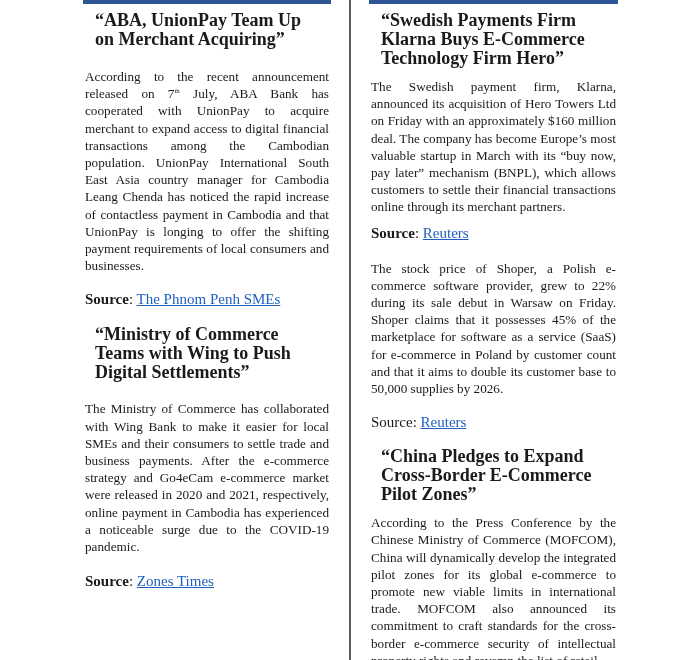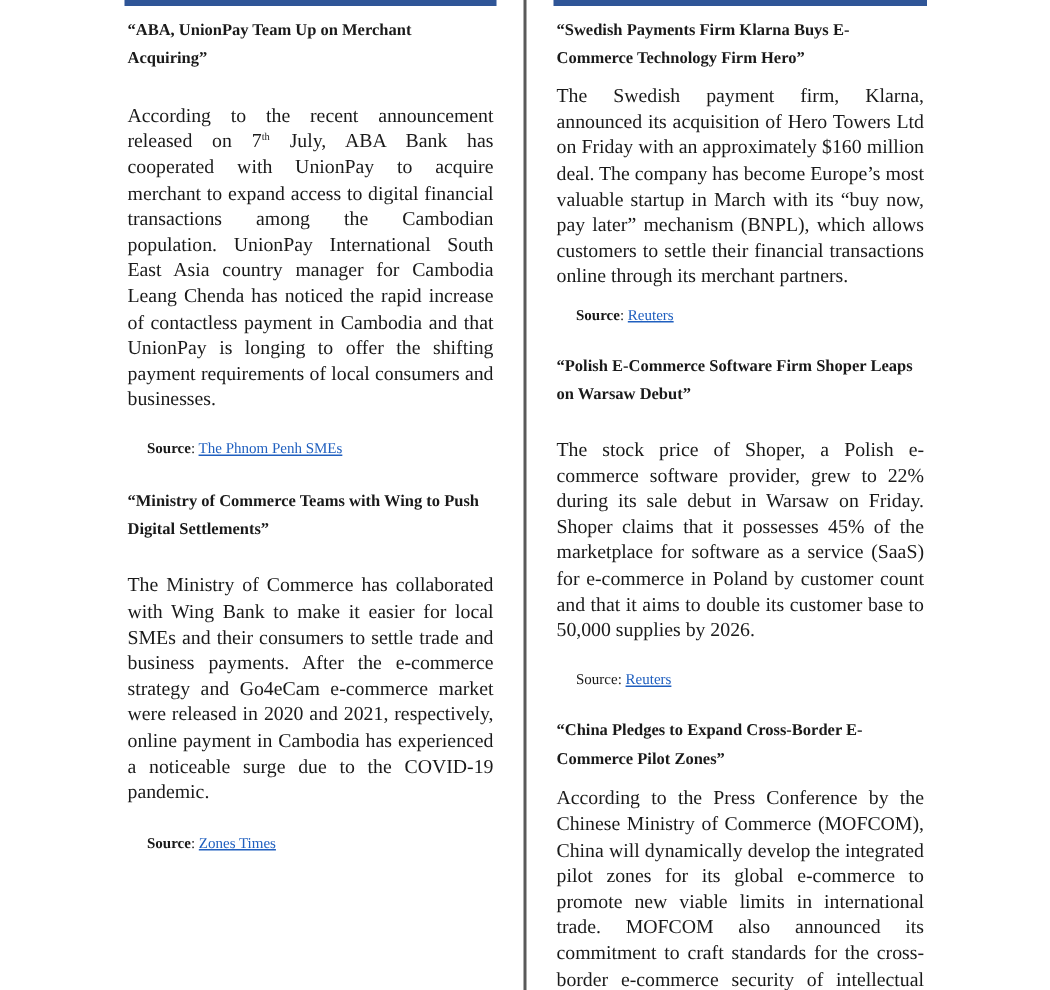--- a/index.html
+++ b/index.html
@@ -5,23 +5,23 @@
   html, body { margin:0; padding:0; background:#ffffff; }
   body { width:700px; height:660px; position:relative; overflow:hidden;
          font-family:"Liberation Serif", "DejaVu Serif", serif; color:#1a1a1a; }
   .col { position:absolute; top:0; }
   .col-left { left:85px; width:244px; }
   .col-right { left:371px; width:245px; }
   .topbar { position:absolute; top:0; height:4px; background:#2f5597; }
   .topbar.left { left:83px; width:248px; }
   .topbar.right { left:369px; width:249px; }
   .divider { position:absolute; left:349px; top:0; width:2px; height:660px; background:#5a5a5a; }
-  .headline { font-weight:bold; font-size:11px; line-height:19px; margin:0; }
+  .headline { font-weight:bold; font-size:18px; line-height:19px; margin:10px; }
   .body { font-size:13.2px; line-height:17.2px; text-align:justify; margin:0; }
-  .source { font-size:10px; line-height:17px; margin:13px; }
+  .source { font-size:15px; line-height:17px; margin:0; }
   .source b { font-weight:bold; }
   a.link { color:#1f5fbf; text-decoration:underline; }
   sup { font-size:7px; line-height:0;margin-top:15px; }
 </style>
 </head>
 <body>
 
 <div class="topbar left"></div>
 <div class="topbar right"></div>
 <div class="divider"></div>
@@ -41,21 +41,20 @@
 </div>
 
 <div class="col col-right">
   <div>
     <p class="headline" style="margin-top:11px;">“Swedish Payments Firm Klarna Buys E-Commerce Technology Firm Hero”</p>
     <p class="body" style="margin-top:6px;">The Swedish payment firm, Klarna, announced its acquisition of Hero Towers Ltd on Friday with an approximately $160 million deal. The company has become Europe’s most valuable startup in March with its “buy now, pay later” mechanism (BNPL), which allows customers to settle their financial transactions online through its merchant partners.</p>
     <p class="source" style="margin-top:9px;"><b>Source</b><span>: </span><a class="link" href="#">Reuters</a></p>
   </div>
 
   <div>
-    <p class="headline" style="margin-top:16px;">“Polish E-Commerce Software Firm Shoper Leaps on Warsaw Debut”</p>
     <p class="body" style="margin-top:18px;">The stock price of Shoper, a Polish e-commerce software provider, grew to 22% during its sale debut in Warsaw on Friday. Shoper claims that it possesses 45% of the marketplace for software as a service (SaaS) for e-commerce in Poland by customer count and that it aims to double its customer base to 50,000 supplies by 2026.</p>
     <p class="source" style="margin-top:17px;"><span>Source: </span><a class="link" href="#">Reuters</a></p>
   </div>
 
   <div>
     <p class="headline" style="margin-top:16px;">“China Pledges to Expand Cross-Border E-Commerce Pilot Zones”</p>
     <p class="body" style="margin-top:7px;">According to the Press Conference by the Chinese Ministry of Commerce (MOFCOM), China will dynamically develop the integrated pilot zones for its global e-commerce to promote new viable limits in international trade. MOFCOM also announced its commitment to craft standards for the cross-border e-commerce security of intellectual property rights and revamp the list of retail</p>
   </div>
 </div>
 

